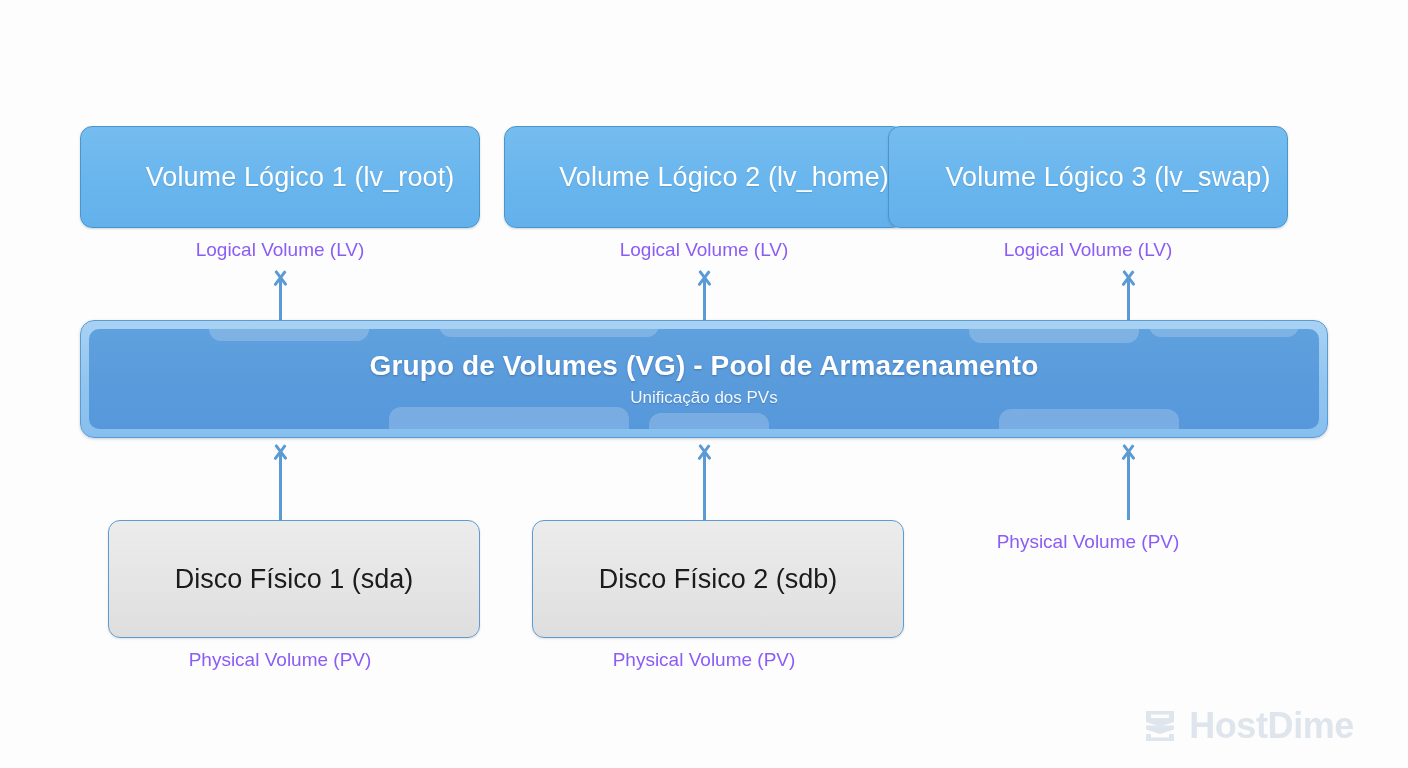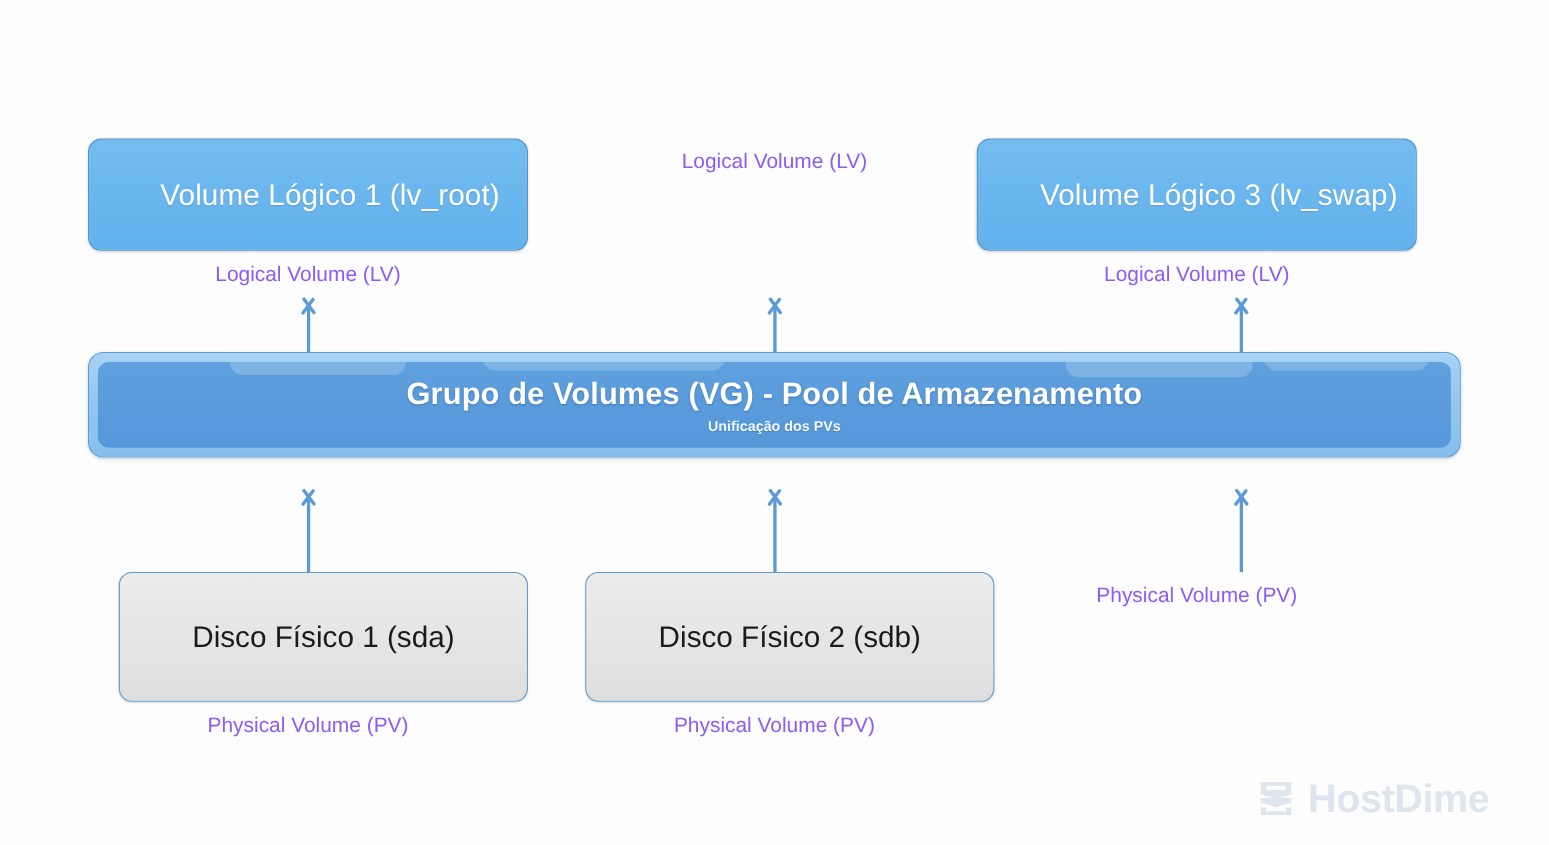--- a/index.html
+++ b/index.html
@@ -119,21 +119,21 @@
   .arrow-x1 { left: 265px; }
   .arrow-x2 { left: 689px; }
   .arrow-x3 { left: 1113px; }
 
   
   .vg-outer {
     position: absolute;
     left: 80px;
     top: 320px;
     width: 1248px;
-    height: 96px;
+    height: 118px;
     border-radius: 14px;
     background: linear-gradient(180deg, #a8d2f2 0%, #93c6ef 50%, #86bfee 100%);
     border: 1px solid #5d9ad4;
     box-shadow: 0 1px 3px rgba(60,90,130,0.28);
     overflow: hidden;
   }
 
   .vg-inner {
     position: absolute;
     left: 8px;
@@ -170,22 +170,22 @@
     color: #ffffff;
     font-size: 28px;
     font-weight: 700;
     text-shadow: 0 1px 2px rgba(30,70,115,0.45);
     letter-spacing: 0.1px;
   }
   .vg-sub {
     position: relative;
     z-index: 3;
     color: #f2f8fd;
-    font-size: 13px;
-    font-weight: 700;
+    font-size: 17px;
+    font-weight: 400;
     margin-top: 6px;
     text-shadow: 0 1px 1px rgba(30,70,115,0.35);
   }
 
   
   .logo {
     position: absolute;
     right: 54px;
     bottom: 24px;
     display: flex;
@@ -208,20 +208,23 @@
 <div class="canvas">
 
   <div class="col col-1 lv-row">
     <div class="lv-box">
       <span>Volume Lógico 1 (lv_root)</span>
     </div>
     <div class="caption">Logical Volume (LV)</div>
   </div>
 
   <div class="col col-2 lv-row">
+    <div class="lv-box">
+      <span>Volume Lógico 2 (lv_home)</span>
+    </div>
     <div class="caption">Logical Volume (LV)</div>
   </div>
 
   <div class="col col-3 lv-row">
     <div class="lv-box">
       <span>Volume Lógico 3 (lv_swap)</span>
     </div>
     <div class="caption">Logical Volume (LV)</div>
   </div>
 

